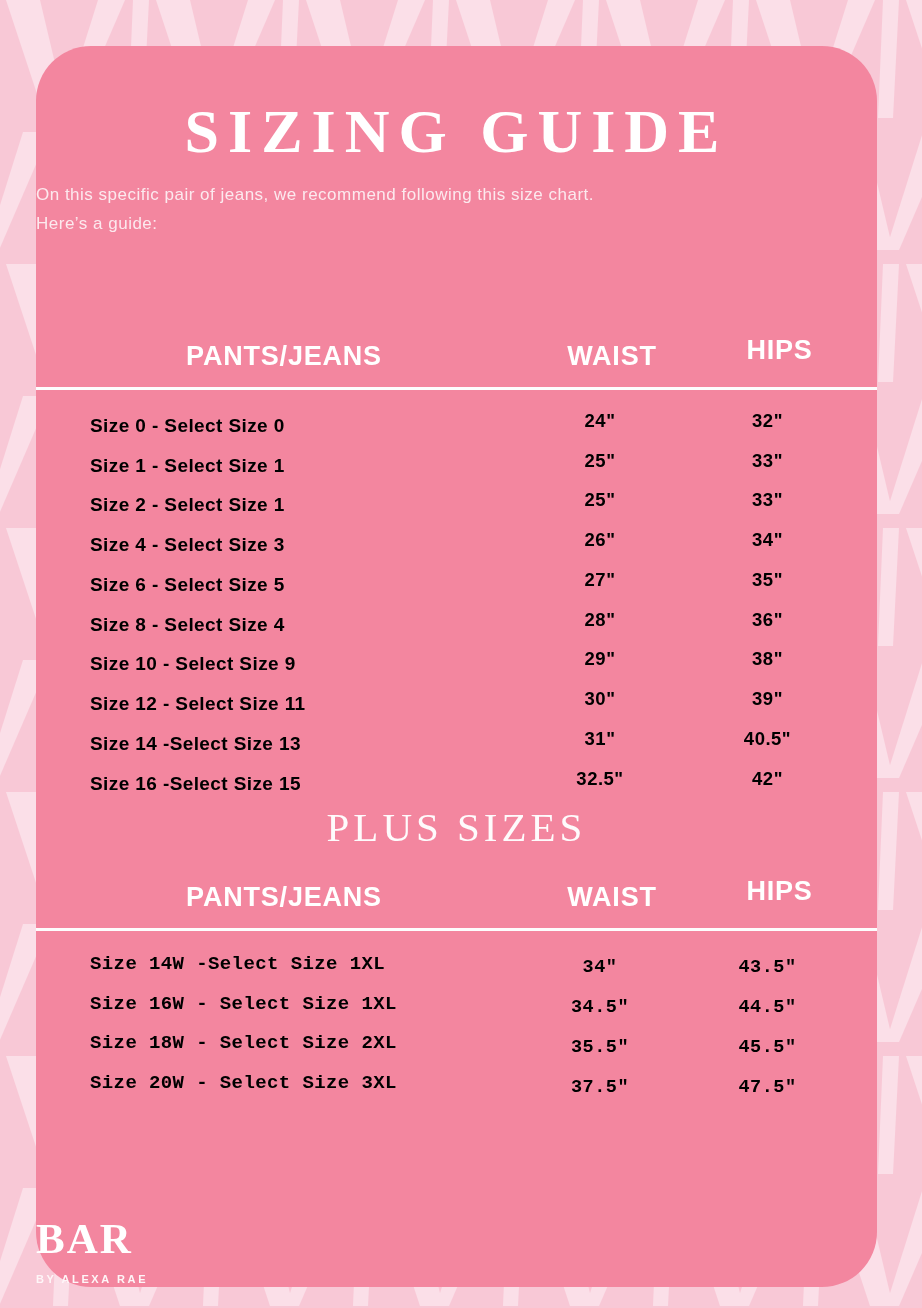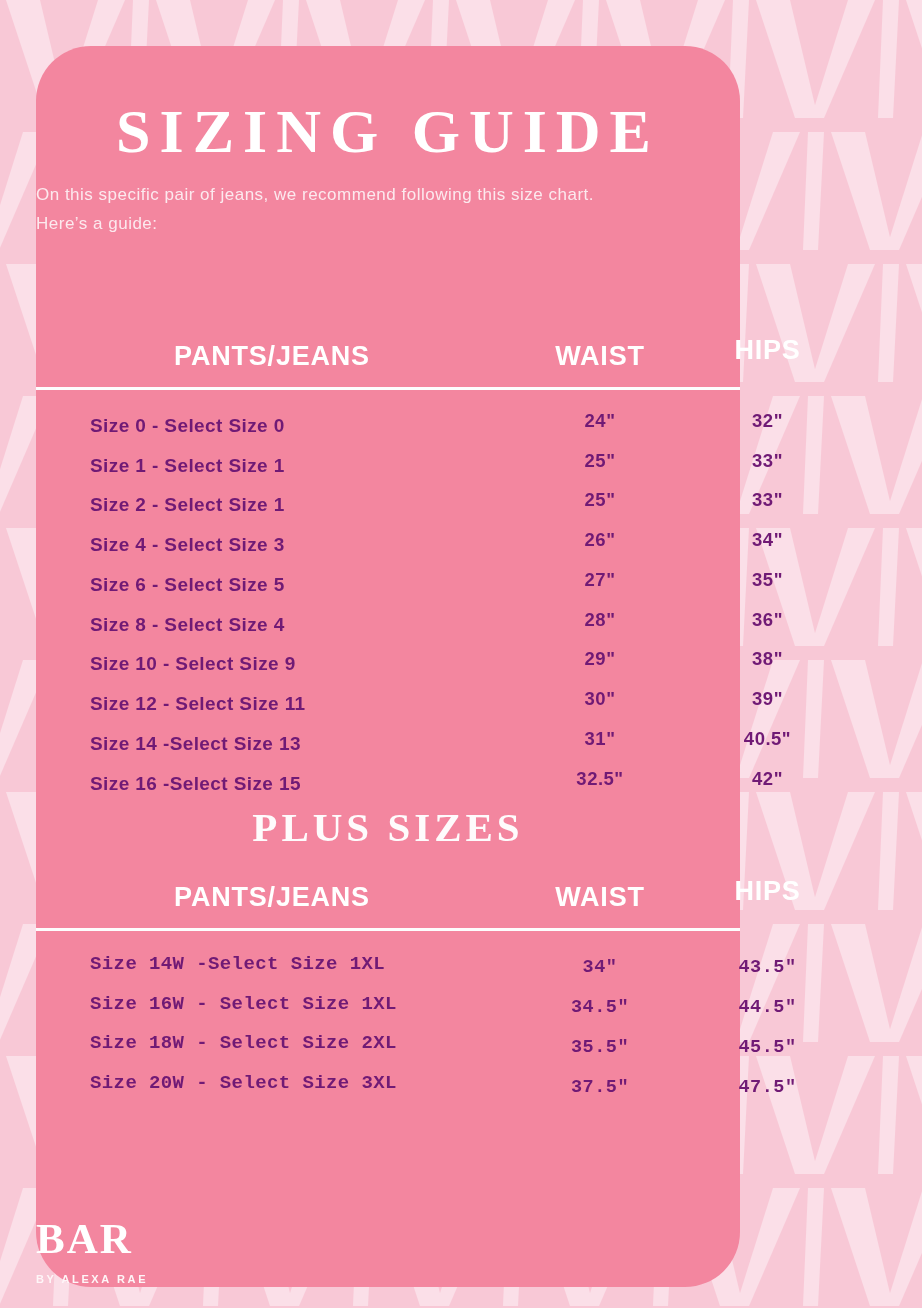--- a/index.html
+++ b/index.html
@@ -7,21 +7,21 @@
     width:922px;height:1308px;
     position:relative;
     overflow:hidden;
     background:#F8C8D6;
     font-family:"Liberation Sans", sans-serif;
   }
   .bg-pattern{position:absolute;left:0;top:0;width:922px;height:1308px;}
   .card{
     position:absolute;
     left:36px;top:46px;
-    width:704px;height:1241px;
+    width:841px;height:1241px;
     background:#F3869F;
     border-radius:55px;
   }
   .card *{position:absolute;box-sizing:border-box;}
   .page-title{
     left:0;top:40px;width:100%;height:90px;
     margin:0;
     font-family:"Liberation Serif", serif;
     font-weight:700;
     font-size:62px;
@@ -32,21 +32,21 @@
     white-space:nowrap;
   }
   .subtitle{
     left:0;top:134px;width:100%;
     margin:0;
     font-size:17px;
     line-height:29px;
     letter-spacing:0.5px;
     color:#FCE9EE;
   }
-  .thead{left:0;width:100%;height:50px;display:grid;grid-template-columns:472px 184px 151px;padding-right:34px;}
+  .thead{left:0;width:100%;height:50px;display:grid;grid-template-columns:472px 184px 151px;padding-right:34px;padding-left:12px;}
   .thead-1{top:285px;}
   .thead-2{top:826px;}
   .hcell{
     position:static;
     align-self:center;
     text-align:center;
     font-weight:700;
     font-size:27px;
     letter-spacing:0.8px;
     color:#FFFFFF;
@@ -63,42 +63,42 @@
   .trow{
     position:static;
     height:39.75px;
     display:grid;
     grid-template-columns:472px 184px 151px;
     padding-right:34px;
   }
   .cell{
     position:static;
     align-self:center;
-    color:#701a75;
+    color:#000000;
     font-weight:700;
     white-space:nowrap;
   }
   .cell.label{
     font-size:19px;
     letter-spacing:0.4px;
     padding-left:54px;
     text-align:left;
   }
   .cell.val{
     font-size:18.5px;
     letter-spacing:0.5px;
     text-align:center;
   }
   .rows-1 .cell.val{transform:translateY(-5px);}
   .rows-2 .cell.val{transform:translateY(4px);}
   .plus-heading{
     left:0;top:756px;width:100%;height:50px;
     margin:0;
     font-family:"Liberation Serif", serif;
-    font-weight:700;
+    font-weight:400;
     font-size:41px;
     line-height:50px;
     letter-spacing:4px;
     color:#FEFBFC;
     text-align:center;
   }
   .logo{left:0;top:1168px;width:100%;height:72px;}
   .logo-bar{
     position:static;
     font-family:"Liberation Serif", serif;

